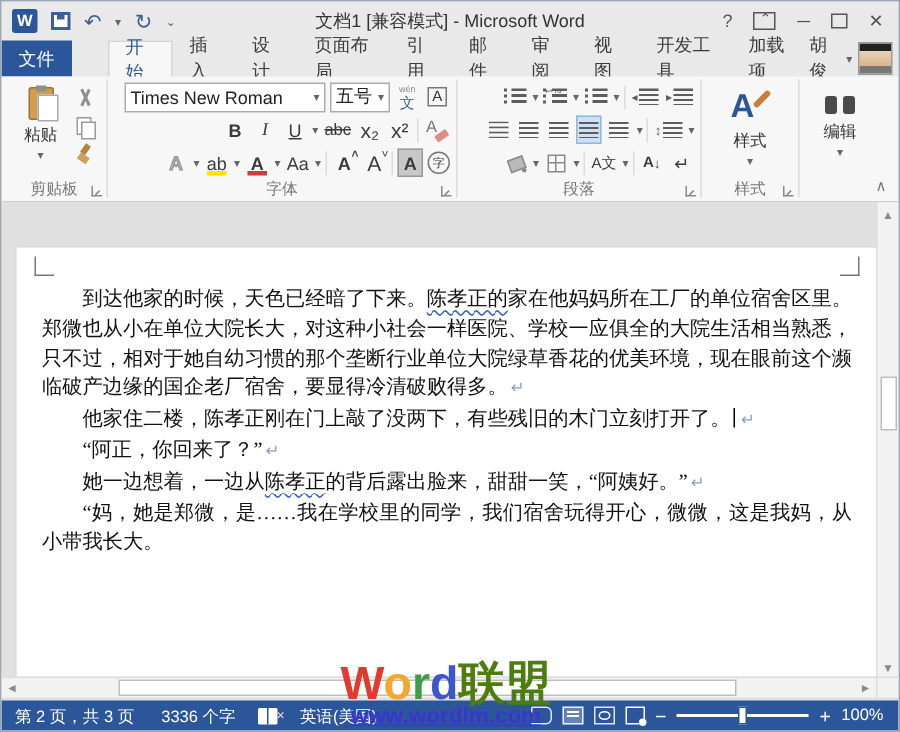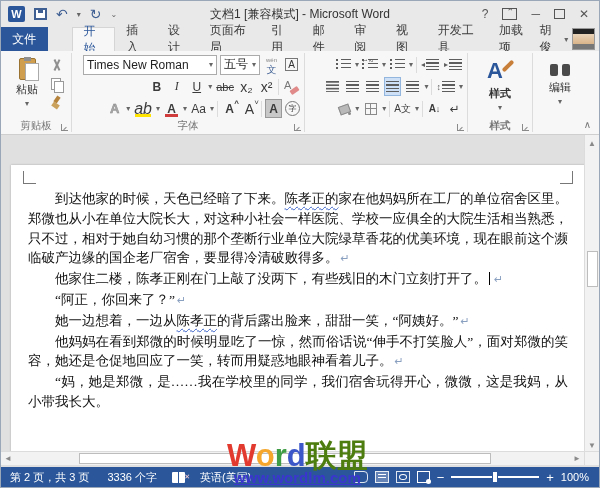--- a/index.html
+++ b/index.html
@@ -263,21 +263,21 @@
         <span class="rbtn sm">x₂</span>
         <span class="rbtn sm">x²</span>
         <span class="gsep" style="height:16px;"></span>
         <span class="rbtn">
             <span class="ic-eraser"></span>
           </span>
       </div>
       <div class="frow">
         <span class="rbtn ic-texteffect">A</span>
         <span class="drop8">▾</span>
-        <span class="rbtn" style="font-size:16px;font-style:italic;">
+        <span class="rbtn" style="font-size:12px;">
           <span>ab</span>
           <span class="underbar" style="background:#ffe400;"></span>
         </span>
         <span class="drop8">▾</span>
         <span class="rbtn b">
           <span>A</span>
           <span class="underbar" style="background:#d03c3c;"></span>
         </span>
         <span class="drop8">▾</span>
         <span class="rbtn">Aa</span>
@@ -366,26 +366,27 @@
         <span class="gsep" style="height:16px;"></span>
         <span class="rbtn">
             <span class="ic-sort">
               <b>A</b>
               <span>↓</span>
             </span>
           </span>
         <span class="rbtn ic-pmark">↵</span>
       </div>
     </div>
+    <span class="glabel">段落</span>
     <span class="dlg"></span>
   </div>
 
   <div class="gsep"></div>
 
-  <div class="rgroup" style="width:64px;font-weight:bold;">
+  <div class="rgroup" style="width:64px;">
     <div class="bigbtn" style="width:56px;">
       <span class="stylesA"></span>
       <span class="blabel">样式</span>
       <span class="drop">▾</span>
     </div>
     <span class="glabel">样式</span>
     <span class="dlg"></span>
   </div>
 
   <div class="gsep"></div>
@@ -403,21 +404,20 @@
 
 <div class="docarea">
   <div class="page">
     <span class="cropmark tl"></span>
     <span class="cropmark tr"></span>
     <div class="doctext" id="doctext">
         <p class="para"><span>到达他家的时候，天色已经暗了下来。</span><span class="wavy">陈孝正的</span><span>家在他妈妈所在工厂的单位宿舍区里。郑微也从小在单位大院长大，对这种小社会一样医院、学校一应俱全的大院生活相当熟悉，只不过，相对于她自幼习惯的那个垄断行业单位大院绿草香花的优美环境，现在眼前这个濒临破产边缘的国企老厂宿舍，要显得冷清破败得多。</span><span class="pmark">↵</span></p>
         <p class="para"><span>他家住二楼，陈孝正刚在门上敲了没两下，有些残旧的木门立刻打开了。</span><span class="caret"></span><span class="pmark">↵</span></p>
         <p class="para"><span>“阿正，你回来了？”</span><span class="pmark">↵</span></p>
         <p class="para"><span>她一边想着，一边从</span><span class="wavy">陈孝正</span><span>的背后露出脸来，甜甜一笑，“阿姨好。”</span><span class="pmark">↵</span></p>
-        <p class="para"><span>他妈妈在看到郑微的时候明显吃了一惊，然而俗话说“伸手不打笑脸人”，面对郑微的笑容，她还是仓促地回应了一笑，转而用疑惑地眼神看着儿子。</span><span class="pmark">↵</span></p>
         <p class="para"><span>“妈，她是郑微，是……我在学校里的同学，我们宿舍玩得开心，微微，这是我妈，从小带我长大。</span></p>
       </div>
   </div>
 
   <div class="vscroll">
     <span class="arr up">▲</span>
     <span class="vthumb"></span>
     <span class="arr dn">▼</span>
   </div>
 

